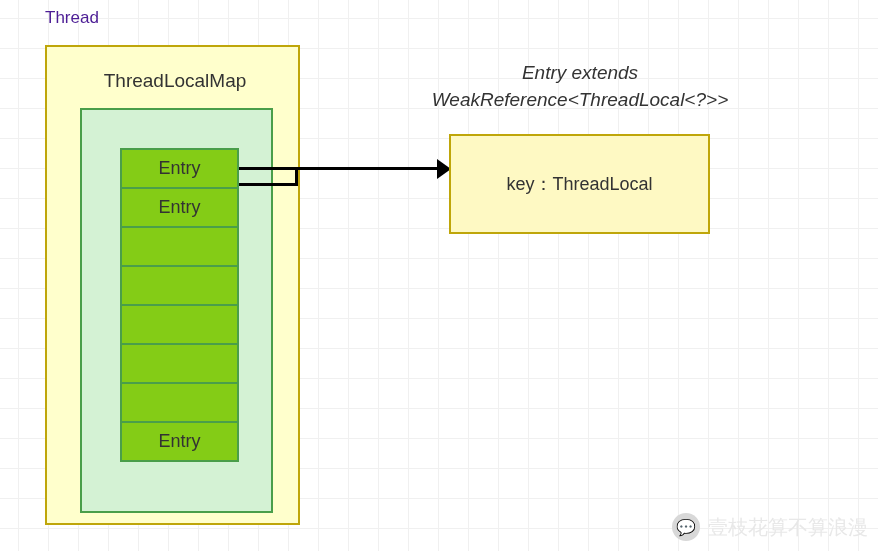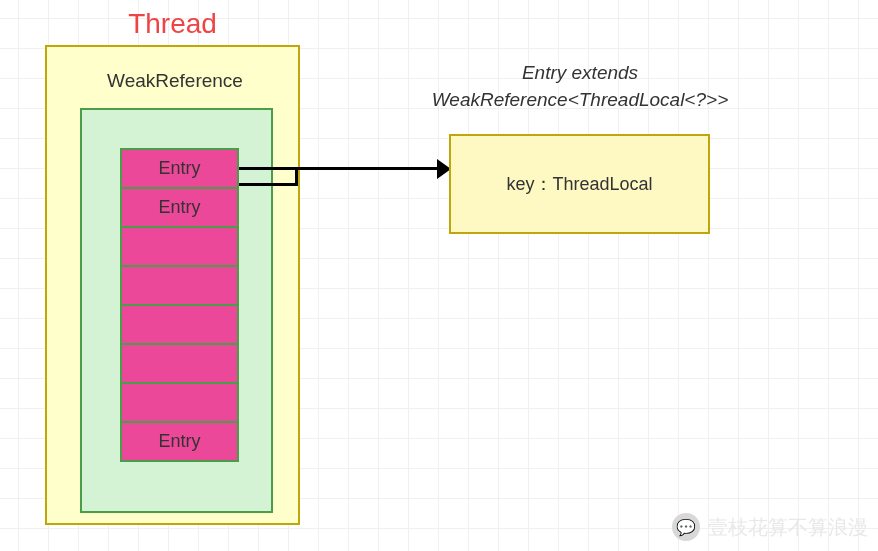--- a/index.html
+++ b/index.html
@@ -20,23 +20,22 @@
     position: absolute;
     left: 45px; top: 45px;
     width: 255px; height: 480px;
     background: #ffffcc;
     border: 2px solid #bfa60a;
   }
   .thread-title {
     position: absolute;
     left: 45px; top: 8px;
     width: 255px;
-    text-align: center;
-    font-size: 28px;
-    color: #ef4444;
+    font-size: 17px;
+    color: #4c1d95;
   }
   .map-box {
     position: absolute;
     left: 80px; top: 108px;
     width: 193px; height: 405px;
     background: #d4f2d4;
     border: 2px solid #4a9e4a;
   }
   .map-title {
     position: absolute;
@@ -47,21 +46,21 @@
     color: #333;
   }
   .entry-stack {
     position: absolute;
     left: 120px; top: 148px;
     width: 119px;
     border-top: 2px solid #4a9e4a;
   }
   .entry-cell {
     width: 119px; height: 39px;
-    background: #ec4899;
+    background: #84cc16;
     border: 2px solid #4a9e4a;
     border-top: none;
     text-align: center;
     line-height: 37px;
     font-size: 18px;
     color: #333;
   }
   .detail-box {
     position: absolute;
     left: 449px; top: 134px;
@@ -128,21 +127,21 @@
     font-size: 16px;
     color: #fff;
   }
 </style>
 </head>
 <body>
 
 <div class="thread-title">Thread</div>
 <div class="thread-box"></div>
 
-<div class="map-title">WeakReference</div>
+<div class="map-title">ThreadLocalMap</div>
 <div class="map-box"></div>
 
 <div class="entry-stack">
   <div class="entry-cell">Entry</div>
   <div class="entry-cell">Entry</div>
   <div class="entry-cell"></div>
   <div class="entry-cell"></div>
   <div class="entry-cell"></div>
   <div class="entry-cell"></div>
   <div class="entry-cell"></div>

